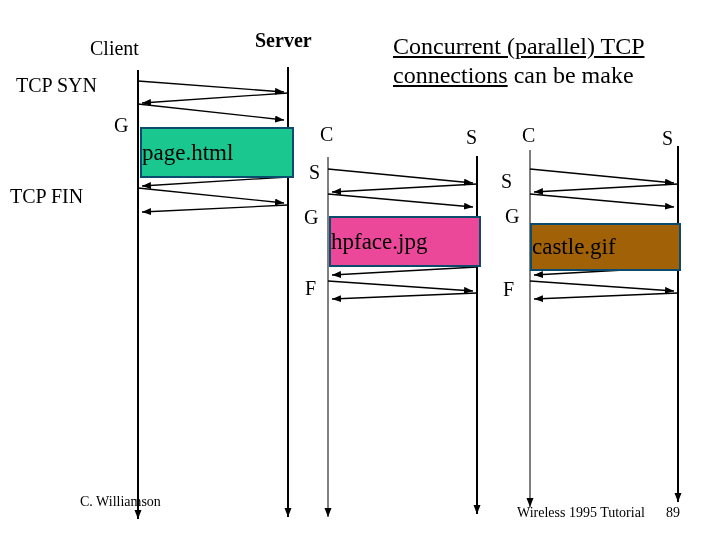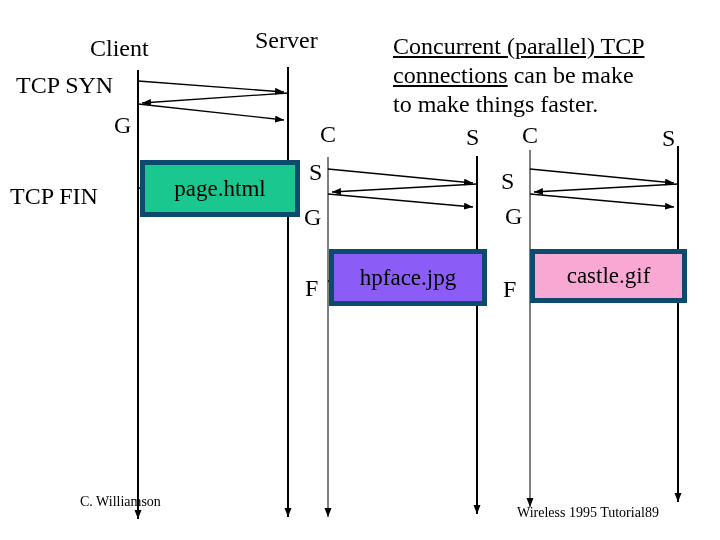--- a/index.html
+++ b/index.html
@@ -1,26 +1,25 @@
 <!DOCTYPE html>
 <html><head>
 <meta charset="utf-8">
 <style>
   html,body{margin:0;padding:0;background:#888;}
   #slide{
     position:relative;width:720px;height:540px;background:#ffffff;
     font-family:"Liberation Serif","DejaVu Serif",serif;color:#000;overflow:hidden;
   }
   #wires{position:absolute;left:0;top:0;width:720px;height:540px;}
-  .lbl{position:absolute;font-size:24px;line-height:26px;white-space:nowrap;}
+  .lbl{position:absolute;font-size:20px;line-height:26px;white-space:nowrap;}
   .small{font-size:14px;line-height:16px;}
   .msgbox{
-    position:absolute;border:5px solid #0c4a6e;display:flex;align-items:center;justify-content:center;
+    position:absolute;border:2px solid #0c4a6e;display:flex;align-items:center;justify-content:flex-start;
     font-size:23px;
-    margin-top:33px;
   }
   .note{position:absolute;left:393px;top:32px;font-size:24px;line-height:29px;width:290px;}
   .u{text-decoration:underline;}
 </style>
 </head>
 <body>
 
 <div id="slide">
 
   <svg id="wires" viewBox="0 0 720 540" xmlns="http://www.w3.org/2000/svg">
@@ -56,26 +55,25 @@
     <line x1="530" y1="169" x2="674" y2="183" stroke="#000" stroke-width="1.3" marker-end="url(#arr)"></line>
     <line x1="678" y1="184" x2="534" y2="192" stroke="#000" stroke-width="1.3" marker-end="url(#arr)"></line>
     <line x1="530" y1="194" x2="674" y2="207" stroke="#000" stroke-width="1.3" marker-end="url(#arr)"></line>
 
     <line x1="678" y1="267" x2="534" y2="275" stroke="#000" stroke-width="1.3" marker-end="url(#arr)"></line>
     <line x1="530" y1="281" x2="674" y2="291" stroke="#000" stroke-width="1.3" marker-end="url(#arr)"></line>
     <line x1="678" y1="293" x2="534" y2="299" stroke="#000" stroke-width="1.3" marker-end="url(#arr)"></line>
   </svg>
 
   <div class="lbl" style="left:90px;top:35px;">Client</div>
-  <div class="lbl" style="left:255px;top:27px;">Server</div>
+  <div class="lbl" style="left:255px;top:27px;font-weight:bold;">Server</div>
 
   <div class="note">
     <span class="u">Concurrent (parallel) TCP</span><br>
     <span class="u">connections</span><span> can be make</span><br>
-    <span>to make things faster.</span>
   </div>
 
   <div class="lbl" style="left:16px;top:72px;">TCP SYN</div>
   <div class="lbl" style="left:114px;top:112px;">G</div>
   <div class="lbl" style="left:10px;top:183px;">TCP FIN</div>
 
   <div class="lbl" style="left:320px;top:121px;">C</div>
   <div class="lbl" style="left:466px;top:124px;">S</div>
   <div class="lbl" style="left:309px;top:159px;">S</div>
   <div class="lbl" style="left:304px;top:204px;">G</div>
@@ -83,24 +81,24 @@
 
   <div class="lbl" style="left:522px;top:122px;">C</div>
   <div class="lbl" style="left:662px;top:125px;">S</div>
   <div class="lbl" style="left:501px;top:168px;">S</div>
   <div class="lbl" style="left:505px;top:203px;">G</div>
   <div class="lbl" style="left:503px;top:276px;">F</div>
 
   <div class="msgbox" style="left: 140px; top: 127px; width: 150px; height: 47px; background: rgb(26, 199, 143);">
     <span>page.html</span>
   </div>
-  <div class="msgbox" style="left: 329px; top: 216px; width: 148px; height: 47px; background: #8b5cf6;">
+  <div class="msgbox" style="left: 329px; top: 216px; width: 148px; height: 47px; background: #ec4899;">
     <span>hpface.jpg</span>
   </div>
-  <div class="msgbox" style="left: 530px; top: 216px; width: 147px; height: 44px; background: #f9a8d4;">
+  <div class="msgbox" style="left: 530px; top: 223px; width: 147px; height: 44px; background: #a16207;">
     <span>castle.gif</span>
   </div>
 
   <div class="lbl small" style="left:64px;top:494px;margin-left:16px;">C. Williamson</div>
   <div class="lbl small" style="left:517px;top:505px;">Wireless 1995 Tutorial</div>
-  <div class="lbl small" style="left:645px;top:505px;">89</div>
+  <div class="lbl small" style="left:666px;top:505px;">89</div>
 
 </div>
 
 </body></html>

